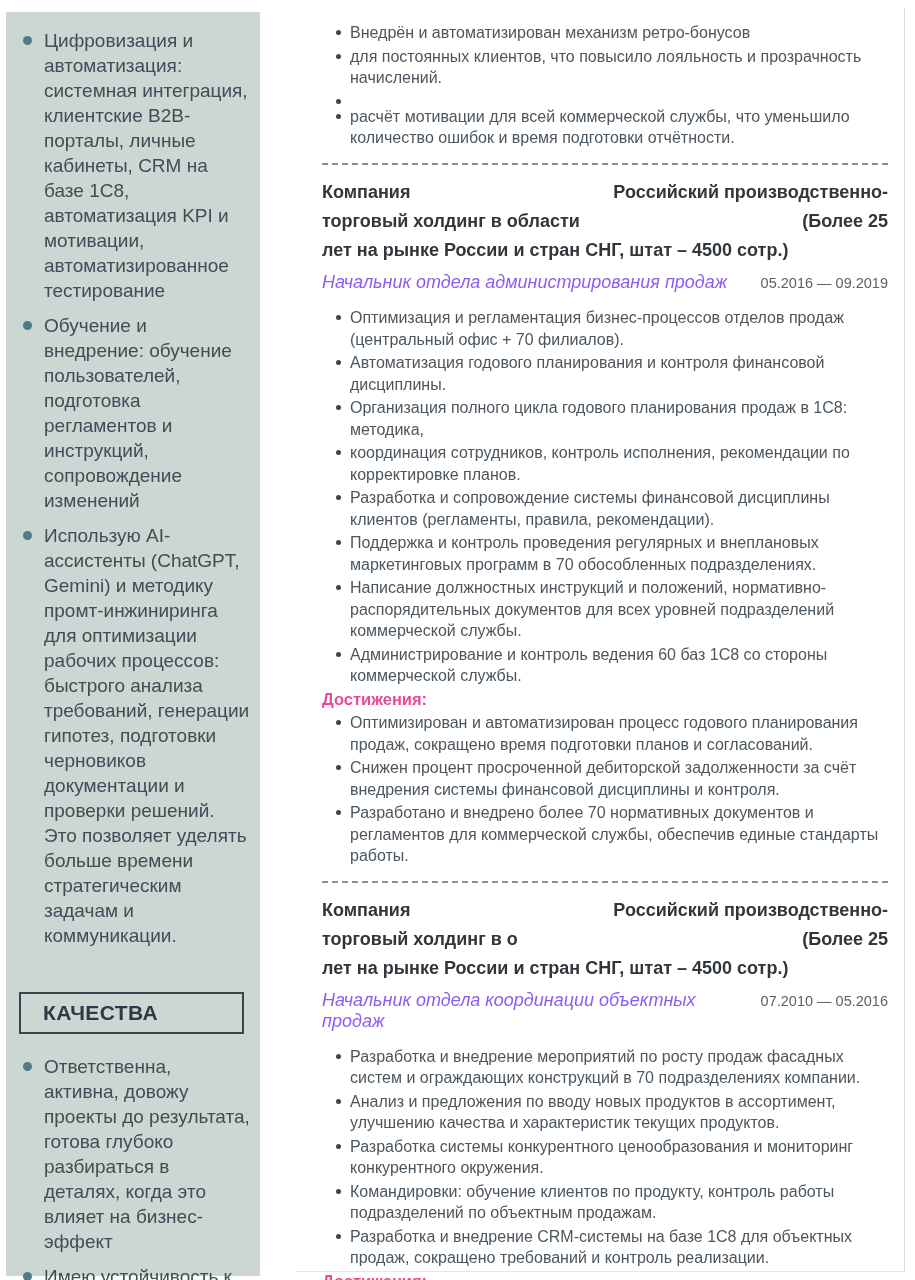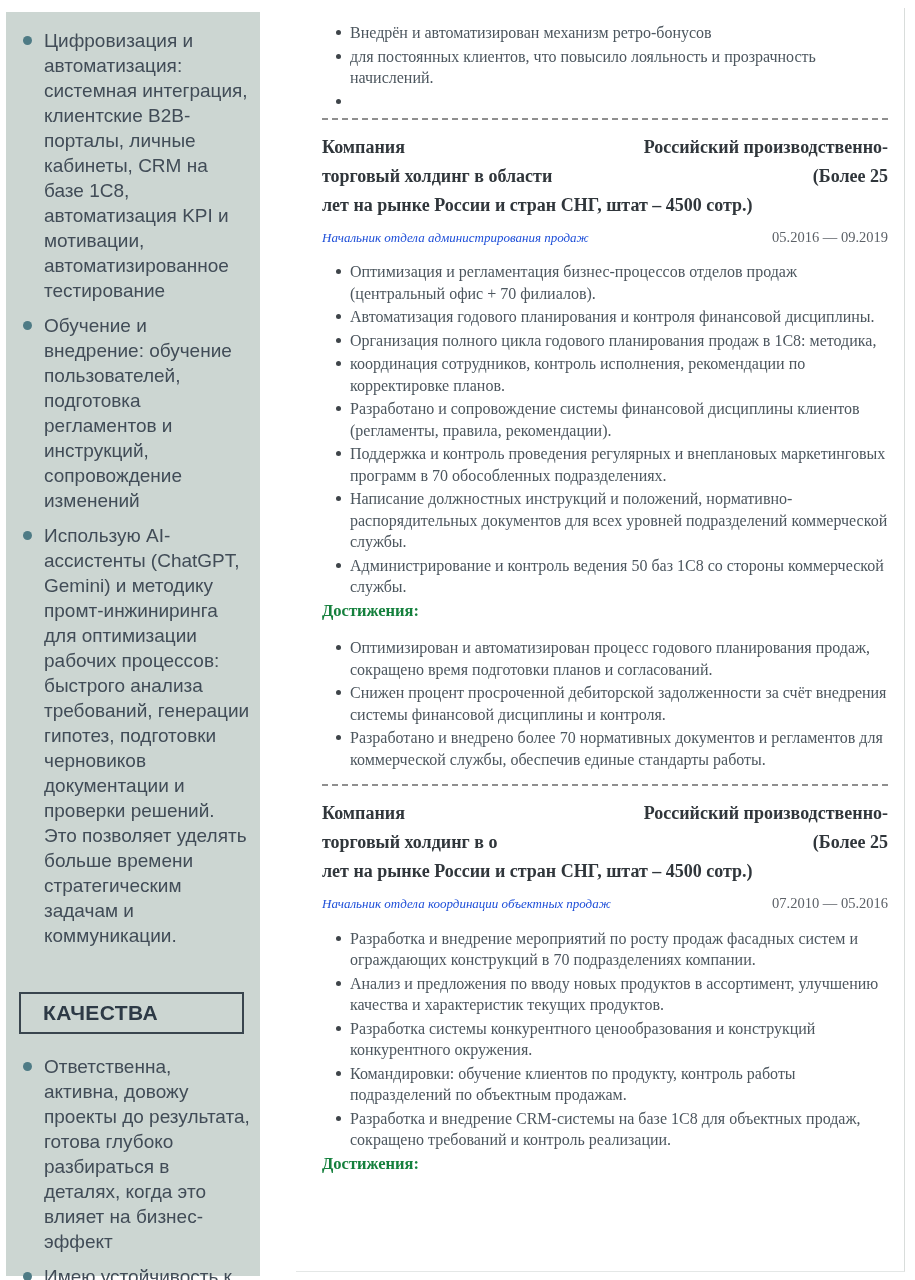--- a/index.html
+++ b/index.html
@@ -19,39 +19,39 @@
   .qualities-box{border:2px solid #39454e;margin:44px 6px 20px -4px;
                  padding:7px 6px 7px 22px;}
   .qualities-box h2{margin:0;font-size:21px;font-weight:700;
                     letter-spacing:.4px;color:#2d3a46;}
 
   
   .main{position:absolute;left:296px;top:8px;width:609px;height:1264px;
         background:#ffffff;box-sizing:border-box;
         border-right:1px solid #d9dddb;border-bottom:1px solid #e4e7e6;
         padding:14px 16px 0 26px;
-        font-size:16px;line-height:21.5px;color:#4c565e;font-family:Liberation Serif, serif;}
+        font-size:16px;line-height:21.5px;color:#4c565e;}
 
   .blist{list-style:none;margin:0;padding:0 0 0 14px;}
   .blist li{display:flex;margin:0 0 2px 0;}
   .blist .dot{flex:0 0 auto;width:5px;height:5px;border-radius:50%;
               background:#3e4449;margin:8px 9px 0 0;}
 
   .divider{border:none;height:0;border-top:2px dashed #8f8f8f;
            margin:14px 0 13px 0;}
 
   .company{font-weight:700;font-size:18px;line-height:29px;color:#30363b;}
   .company .row{display:flex;justify-content:space-between;}
 
   .posrow{display:flex;justify-content:space-between;align-items:baseline;
           margin:7px 0 13px 0;}
-  .postitle{font-style:italic;font-size:13px;font-weight:500;color:#1d4ed8;}
+  .postitle{font-style:italic;font-size:18px;font-weight:500;color:#8b5cf6;}
   .dates{font-size:14.5px;color:#5c6167;white-space:nowrap;margin-left:12px;text-align:center;}
 
-  .ach-label{font-weight:700;font-size:16.5px;color:#15803d;margin:2px 0 16px 0;}
+  .ach-label{font-weight:700;font-size:16.5px;color:#ec4899;margin:2px 0 2px 0;}
 </style>
 </head>
 <body>
 
 <div>
 
   <aside class="sidebar">
     <ul>
       <li>
         <span class="dot"></span>
@@ -94,20 +94,24 @@
         <span class="dot"></span>
         <span>Внедрён и автоматизирован механизм ретро-бонусов</span>
       </li>
       <li>
         <span class="dot"></span>
         <span>для постоянных клиентов, что повысило лояльность и прозрачность начислений.</span>
       </li>
       <li>
         <span class="dot"></span>
       </li>
+      <li>
+        <span class="dot"></span>
+        <span>расчёт мотивации для всей коммерческой службы, что уменьшило количество ошибок и время подготовки отчётности.</span>
+      </li>
     </ul>
 
     <hr class="divider">
 
     <div>
       <div class="company">
         <div class="row">
           <span>Компания</span>
           <span>Российский производственно-</span>
         </div>
@@ -135,33 +139,33 @@
         <li>
           <span class="dot"></span>
           <span>Организация полного цикла годового планирования продаж в 1С8: методика,</span>
         </li>
         <li>
           <span class="dot"></span>
           <span>координация сотрудников, контроль исполнения, рекомендации по корректировке планов.</span>
         </li>
         <li>
           <span class="dot"></span>
-          <span>Разработано и сопровождение системы финансовой дисциплины клиентов (регламенты, правила, рекомендации).</span>
+          <span>Разработка и сопровождение системы финансовой дисциплины клиентов (регламенты, правила, рекомендации).</span>
         </li>
         <li>
           <span class="dot"></span>
           <span>Поддержка и контроль проведения регулярных и внеплановых маркетинговых программ в 70 обособленных подразделениях.</span>
         </li>
         <li>
           <span class="dot"></span>
           <span>Написание должностных инструкций и положений, нормативно-распорядительных документов для всех уровней подразделений коммерческой службы.</span>
         </li>
         <li>
           <span class="dot"></span>
-          <span>Администрирование и контроль ведения 50 баз 1С8 со стороны коммерческой службы.</span>
+          <span>Администрирование и контроль ведения 60 баз 1С8 со стороны коммерческой службы.</span>
         </li>
       </ul>
 
       <div class="ach-label">Достижения:</div>
 
       <ul class="blist">
         <li>
           <span class="dot"></span>
           <span>Оптимизирован и автоматизирован процесс годового планирования продаж, сокращено время подготовки планов и согласований.</span>
         </li>
@@ -200,21 +204,21 @@
         <li>
           <span class="dot"></span>
           <span>Разработка и внедрение мероприятий по росту продаж фасадных систем и ограждающих конструкций в 70 подразделениях компании.</span>
         </li>
         <li>
           <span class="dot"></span>
           <span>Анализ и предложения по вводу новых продуктов в ассортимент, улучшению качества и характеристик текущих продуктов.</span>
         </li>
         <li>
           <span class="dot"></span>
-          <span>Разработка системы конкурентного ценообразования и конструкций конкурентного окружения.</span>
+          <span>Разработка системы конкурентного ценообразования и мониторинг конкурентного окружения.</span>
         </li>
         <li>
           <span class="dot"></span>
           <span>Командировки: обучение клиентов по продукту, контроль работы подразделений по объектным продажам.</span>
         </li>
         <li>
           <span class="dot"></span>
           <span>Разработка и внедрение CRM-системы на базе 1С8 для объектных продаж, сокращено требований и контроль реализации.</span>
         </li>
       </ul>

